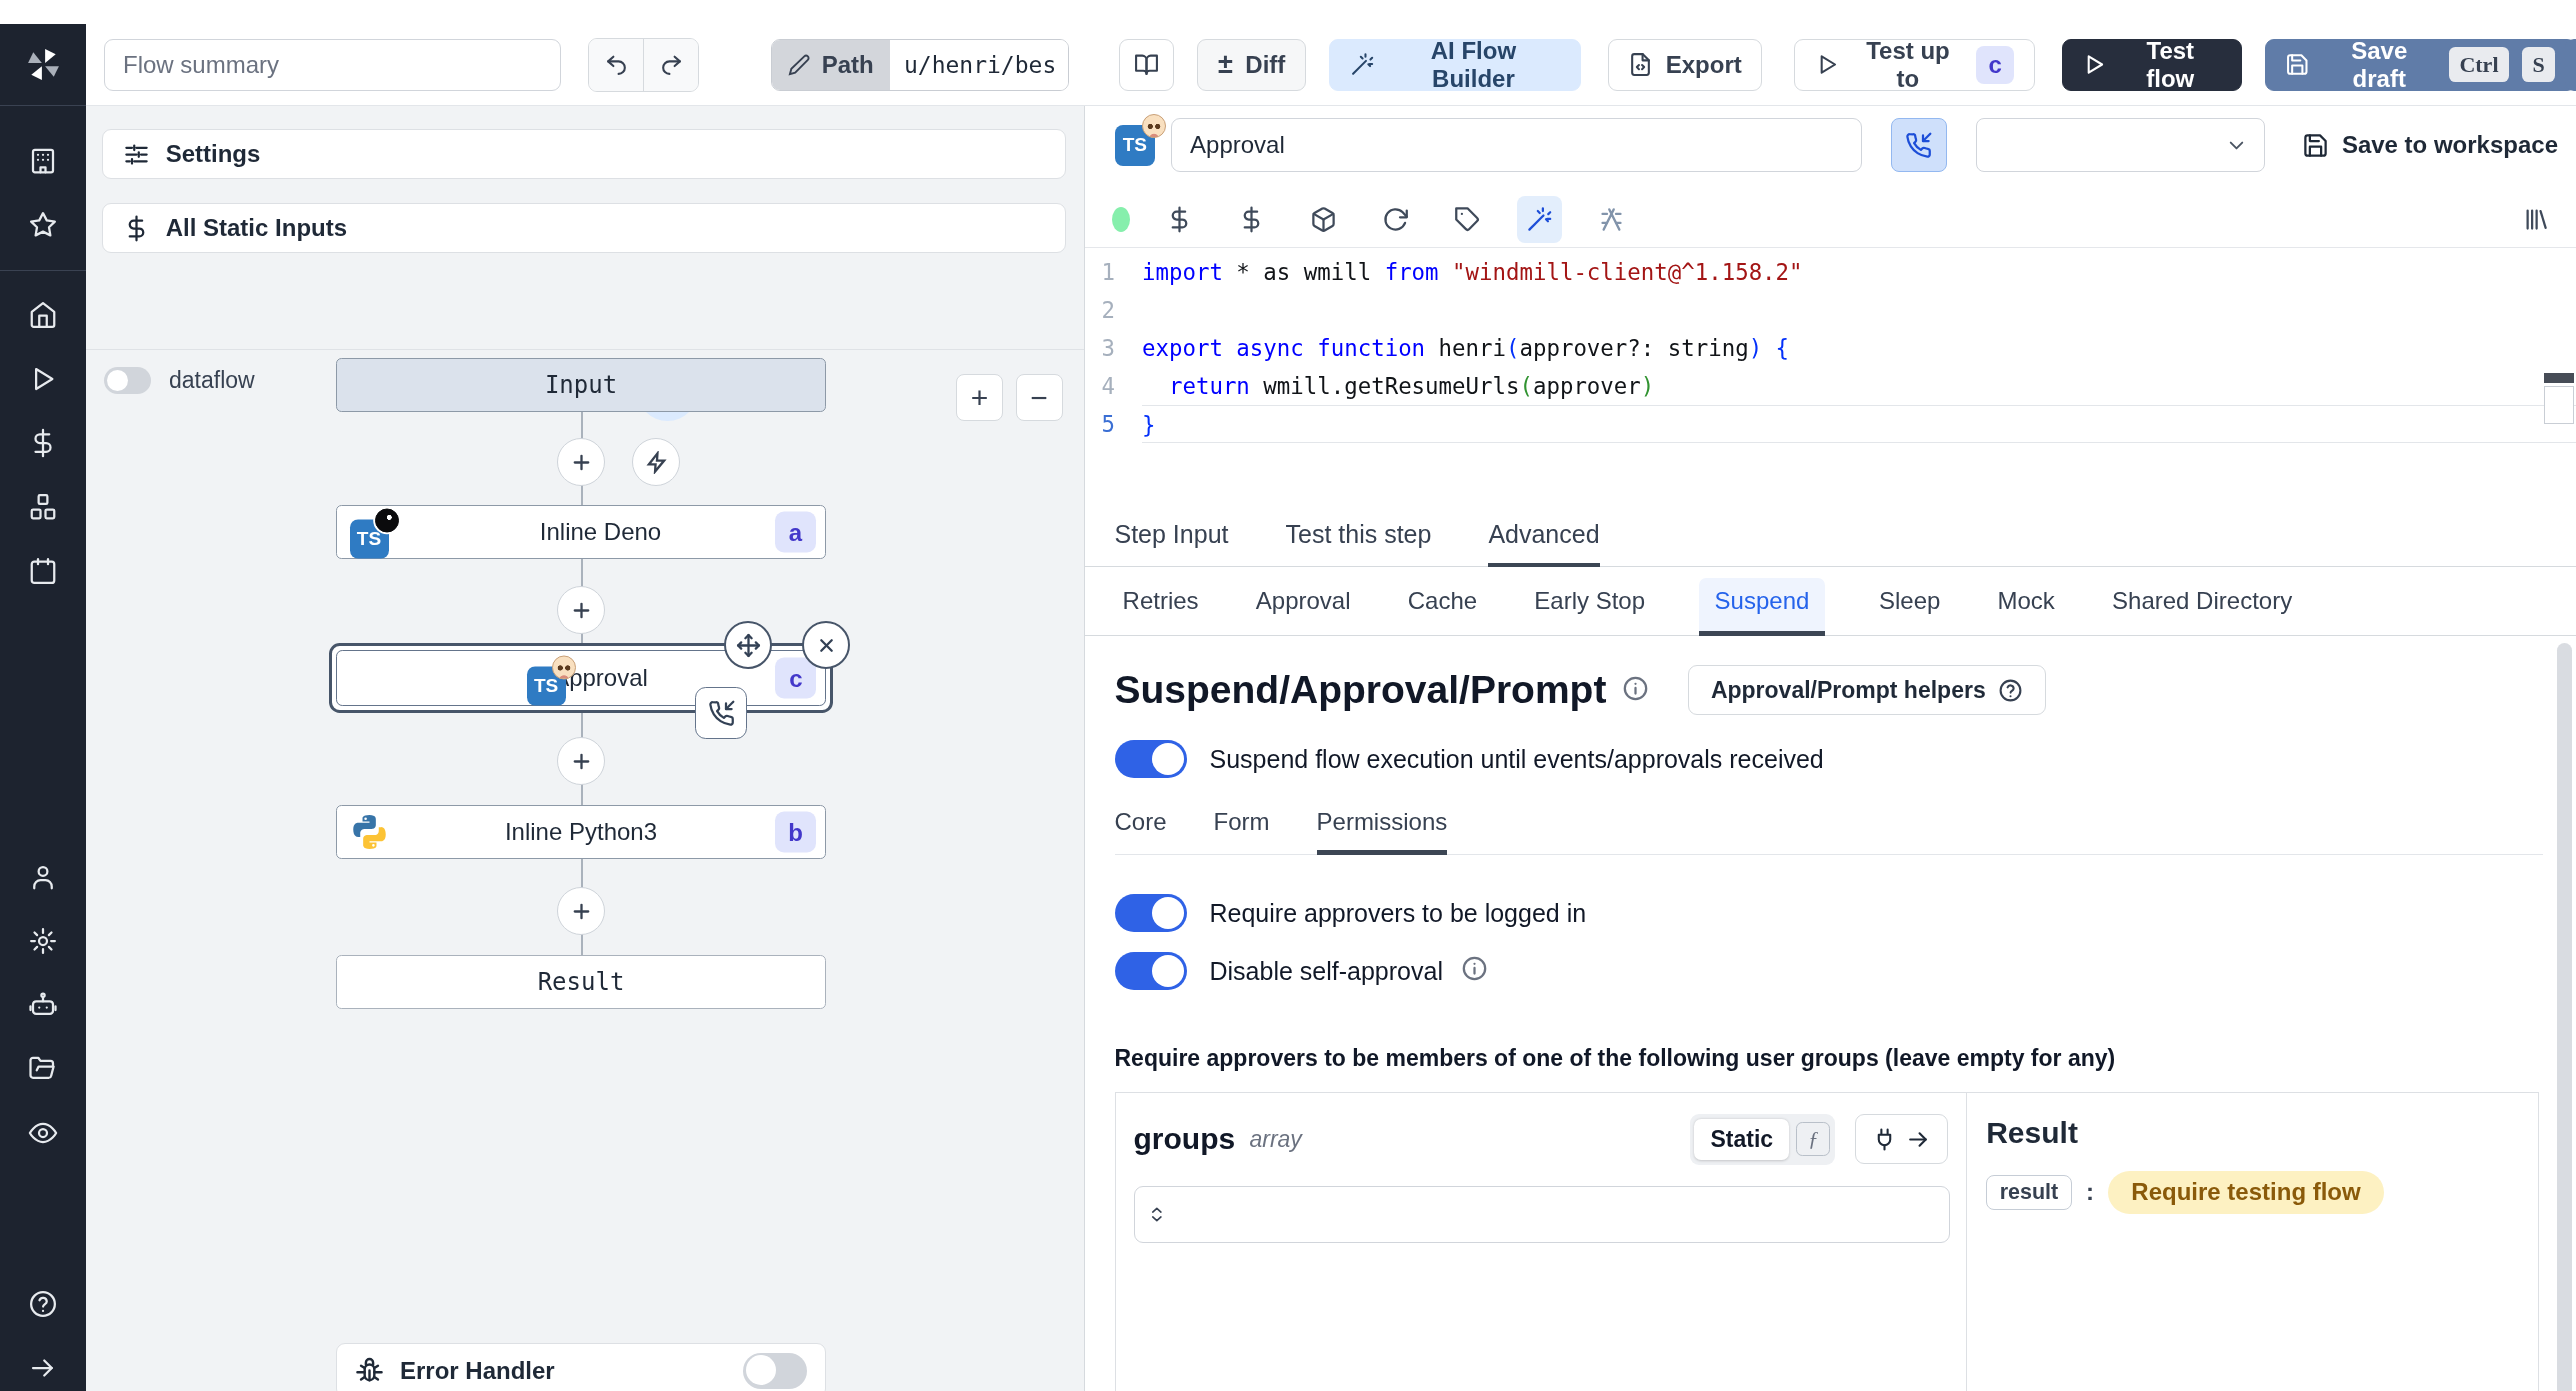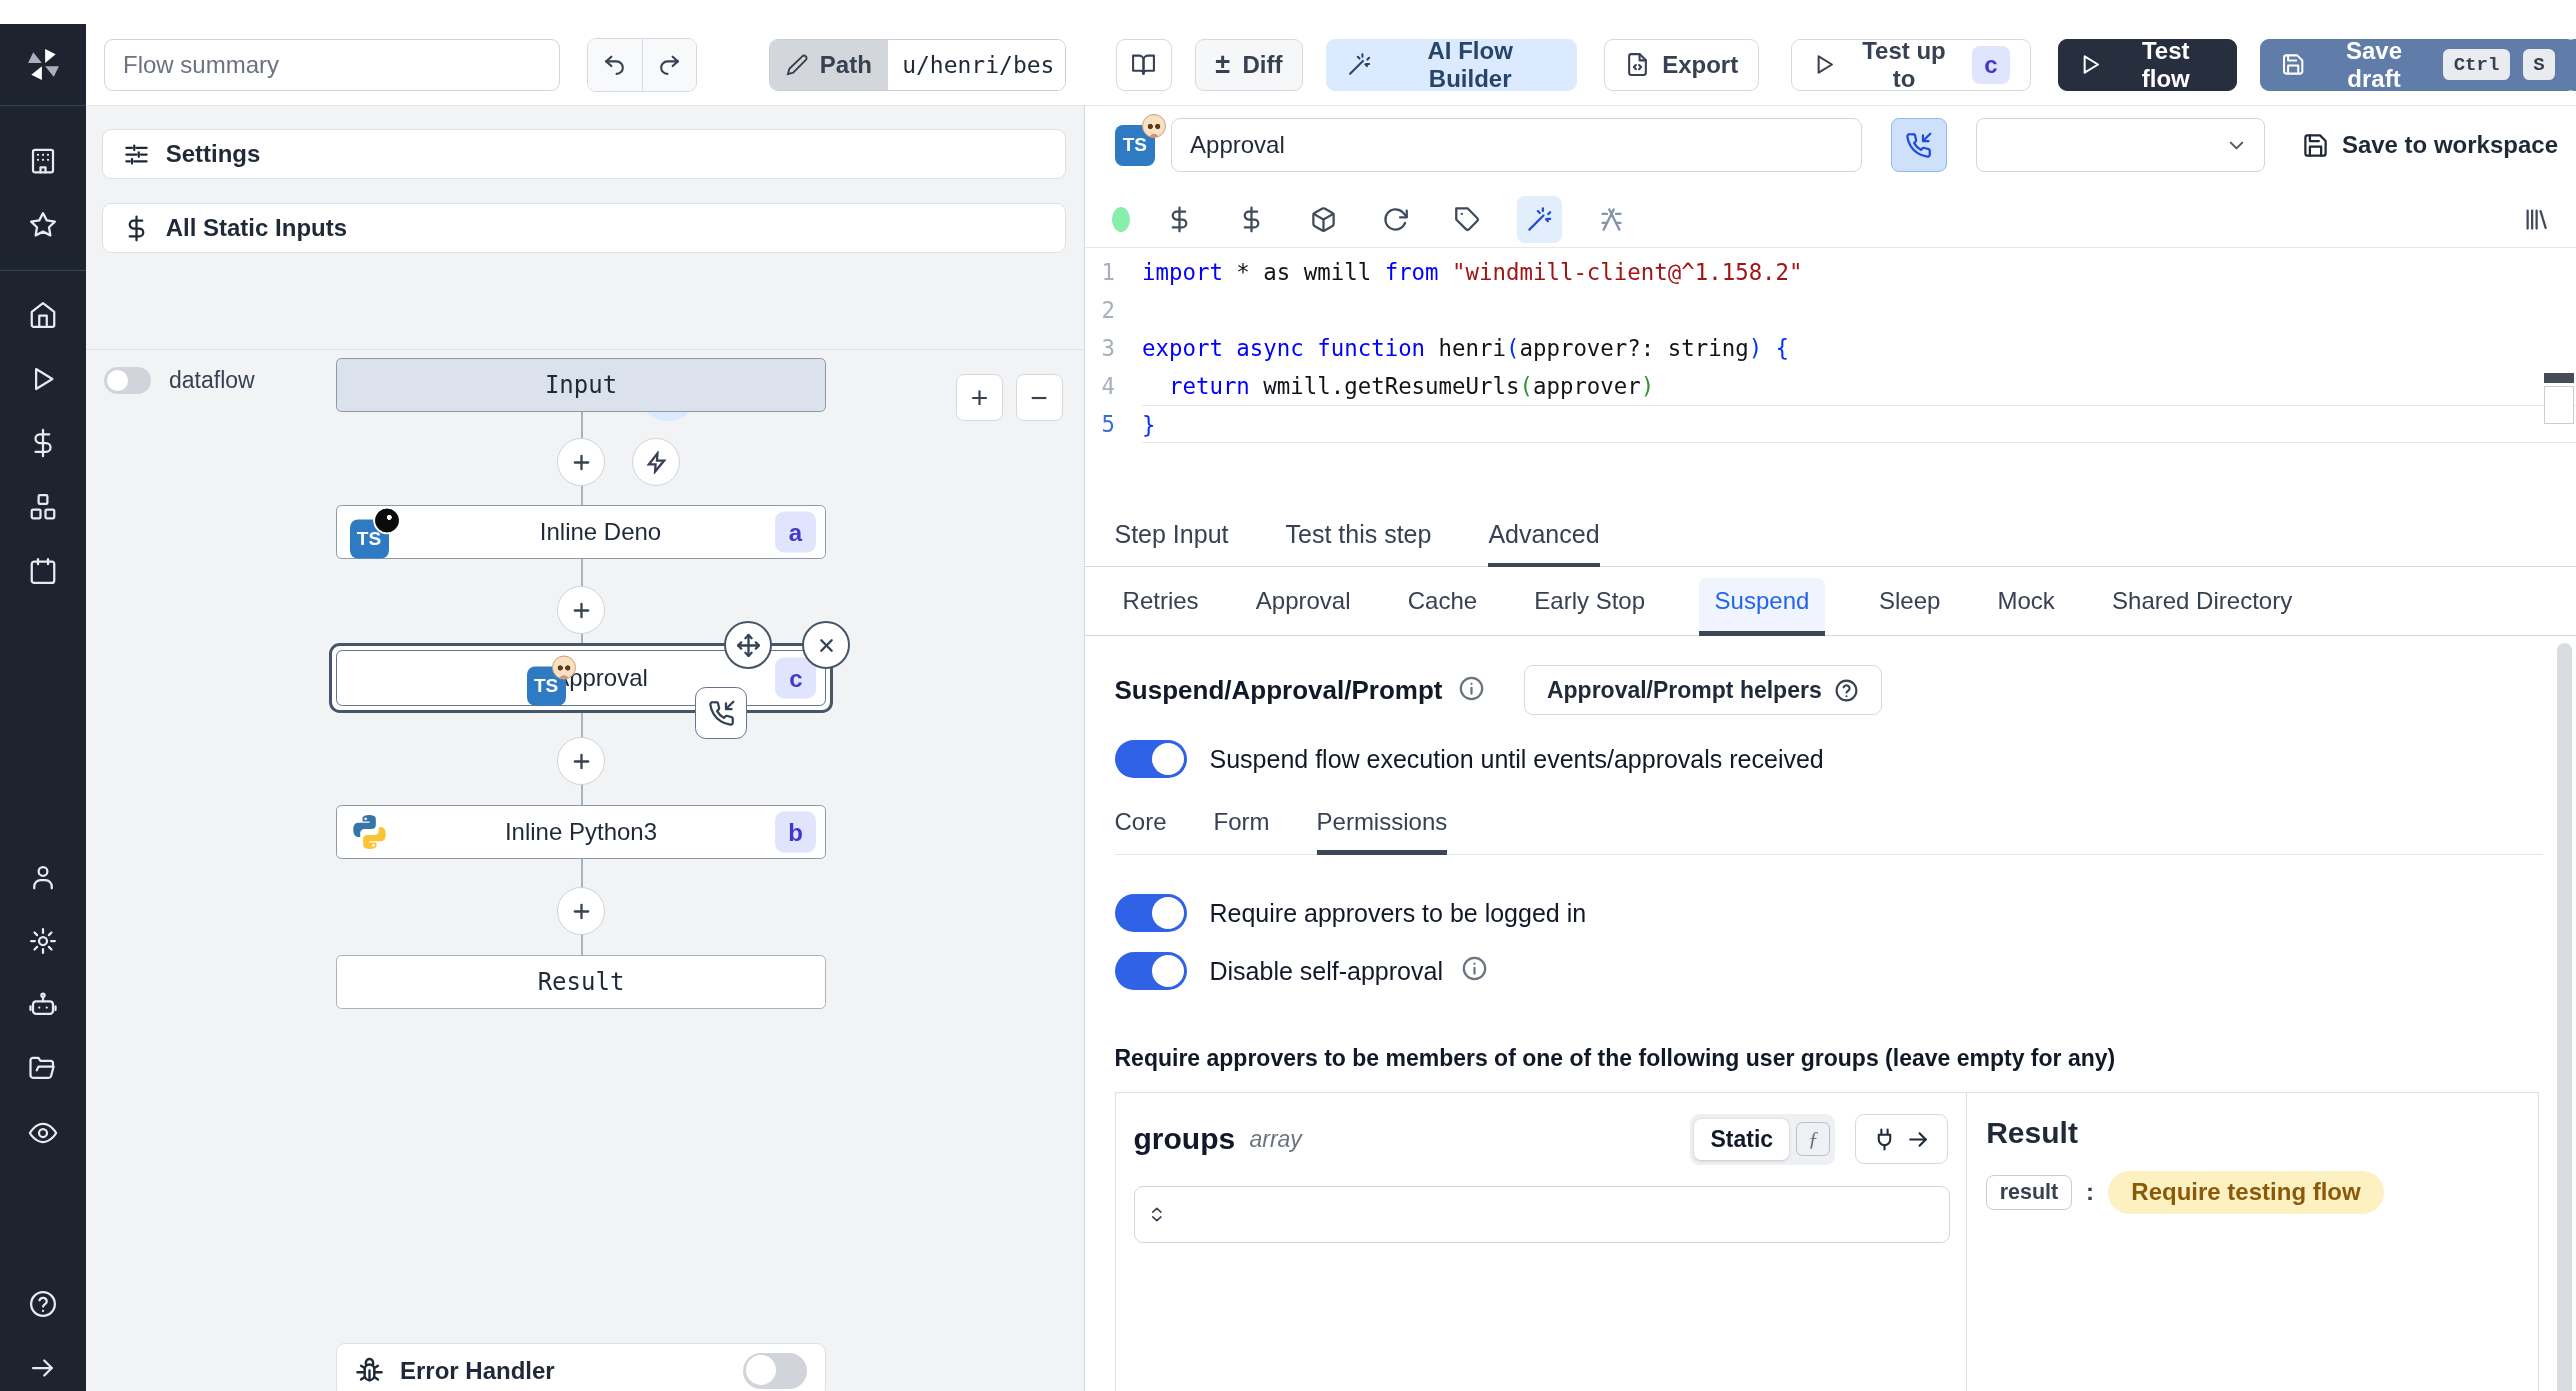--- a/index.html
+++ b/index.html
@@ -30,21 +30,21 @@
   .path-left { background:#d3d6db; display:flex; align-items:center; gap:10.7px; padding:0 16px; font-size:24px; font-weight:600; color:#374151; }
   .path-left svg { width:23px; height:23px; stroke:#374151; fill:none; stroke-width:2; }
   .path-right { background:#fff; display:flex; align-items:center; padding:0 14.3px; font-size:23px; color:#1f2937; }
   .btn-ai { background:#dbeafe; border-color:#dbeafe; color:#274569; }
   .btn-ai svg { stroke:#274569; }
   .badge-step { min-width:38px; height:38px; border-radius:8px; background:#e0e4fc; color:#4338ca; font-weight:700; font-size:24px; display:inline-flex; align-items:center; justify-content:center; padding:0 7.2px; }
   .btn-dark { background:#272e3d; border-color:#272e3d; color:#fff; }
   .btn-dark svg { stroke:#fff; }
   .btn-slate { background:#607ca8; border-color:#607ca8; color:#fff; }
   .btn-slate svg { stroke:#fff; }
-  .kbd { background:#e9ebef; color:#374151; border-radius:6.3px; font-size:19px; padding:4.5px 10.7px; font-family:Liberation Mono, monospace; }
+  .kbd { background:#e9ebef; color:#374151; border-radius:6.3px; font-size:22px; padding:4.5px 10.7px; font-family:Liberation Serif, serif; }
   .tb-sliver { position:absolute; right:0; top:15px; width:10.7px; height:52px; background:#607ca8; border-radius:9px 0 0 9px; }
 
   
   .flowpanel { position:absolute; left:86px; top:82px; width:998px; height:1309px; background:#f1f3f5; overflow:hidden; }
   .card { position:absolute; left:16px; width:964px; height:50px; background:#fff; border:0.9px solid #dde0e4; border-radius:9px; display:flex; align-items:center; gap:16px; padding:0 19.7px; font-size:24px; font-weight:700; color:#1f2937; cursor:pointer; }
   .card svg { width:27px; height:27px; stroke:#1f2937; fill:none; stroke-width:2; stroke-linecap:round; stroke-linejoin:round; }
   .fp-divider { position:absolute; left:0; top:243px; width:998px; border-top:0.9px solid #dfe2e6; }
   .toggle { position:relative; border-radius:894px; background:#d1d5db; cursor:pointer; flex:none; }
   .toggle .knob { position:absolute; top:2.7px; left:2.7px; background:#fff; border-radius:50%; }
   .toggle.on { background:#2f62e6; }
@@ -113,21 +113,21 @@
   .tabs-row { position:absolute; left:0; top:413px; right:0; height:48px; border-bottom:0.9px solid #d6dade; display:flex; align-items:flex-end; gap:57px; padding-left:29.5px; }
   .tab { font-size:25px; color:#374151; padding-bottom:14.3px; cursor:pointer; border-bottom:4.5px solid transparent; margin-bottom:-0.9px; }
   .tab.active { border-bottom-color:#3c4654; font-weight:400; }
   .subtabs-row { position:absolute; left:0; top:462px; right:0; height:68px; border-bottom:0.9px solid #d6dade; display:flex; align-items:flex-end; gap:50px; padding-left:34px; }
   .subtab { font-size:24px; color:#374151; padding:9px 3.6px 16px; cursor:pointer; border-bottom:5.4px solid transparent; margin-bottom:-0.9px; }
   .subtab.active { color:#2563eb; background:#eff4fe; border-radius:7.2px 7.2px 0 0; border-bottom-color:#3c4654; padding-left:16px; padding-right:16px; }
 
   
   .content { position:absolute; left:0; top:530px; right:0; bottom:0; padding-left:29.5px; }
   .head-row { display:flex; align-items:center; gap:16px; margin-top:29px; }
-  .head-row h2 { font-size:26px; font-weight:700; color:#111827; }
+  .head-row h2 { font-size:39px; font-weight:700; color:#111827; }
   .info-ic svg { width:27px; height:27px; stroke:#6b7280; fill:none; stroke-width:2; stroke-linecap:round; }
   .helpers-btn { height:50px; border:0.9px solid #d6dade; border-radius:9px; background:#fff; display:inline-flex; align-items:center; gap:12.5px; padding:0 21.5px; font-size:23px; font-weight:600; color:#1f2937; margin-left:23px; cursor:pointer; }
   .helpers-btn svg { width:25px; height:25px; stroke:#374151; fill:none; stroke-width:2; stroke-linecap:round; }
   .toggle-row { display:flex; align-items:center; gap:23px; margin-top:25px; font-size:25px; color:#111827; }
   .perm-tabs { display:flex; gap:47px; margin-top:30px; border-bottom:0.9px solid #e3e6ea; width:1428px; }
   .ptab { font-size:24px; color:#374151; padding-bottom:14.3px; border-bottom:5.4px solid transparent; margin-bottom:-0.9px; cursor:pointer; }
   .ptab.active { border-bottom-color:#3c4654; }
   .hint { margin-top:55px; font-size:23px; font-weight:700; color:#111827; }
   .groups-box { margin-top:19.7px; width:1424px; height:333px; border:0.9px solid #dde0e4; display:flex; }
   .gb-left { width:851px; border-right:0.9px solid #dde0e4; padding:21.5px 18px 0 18px; }

